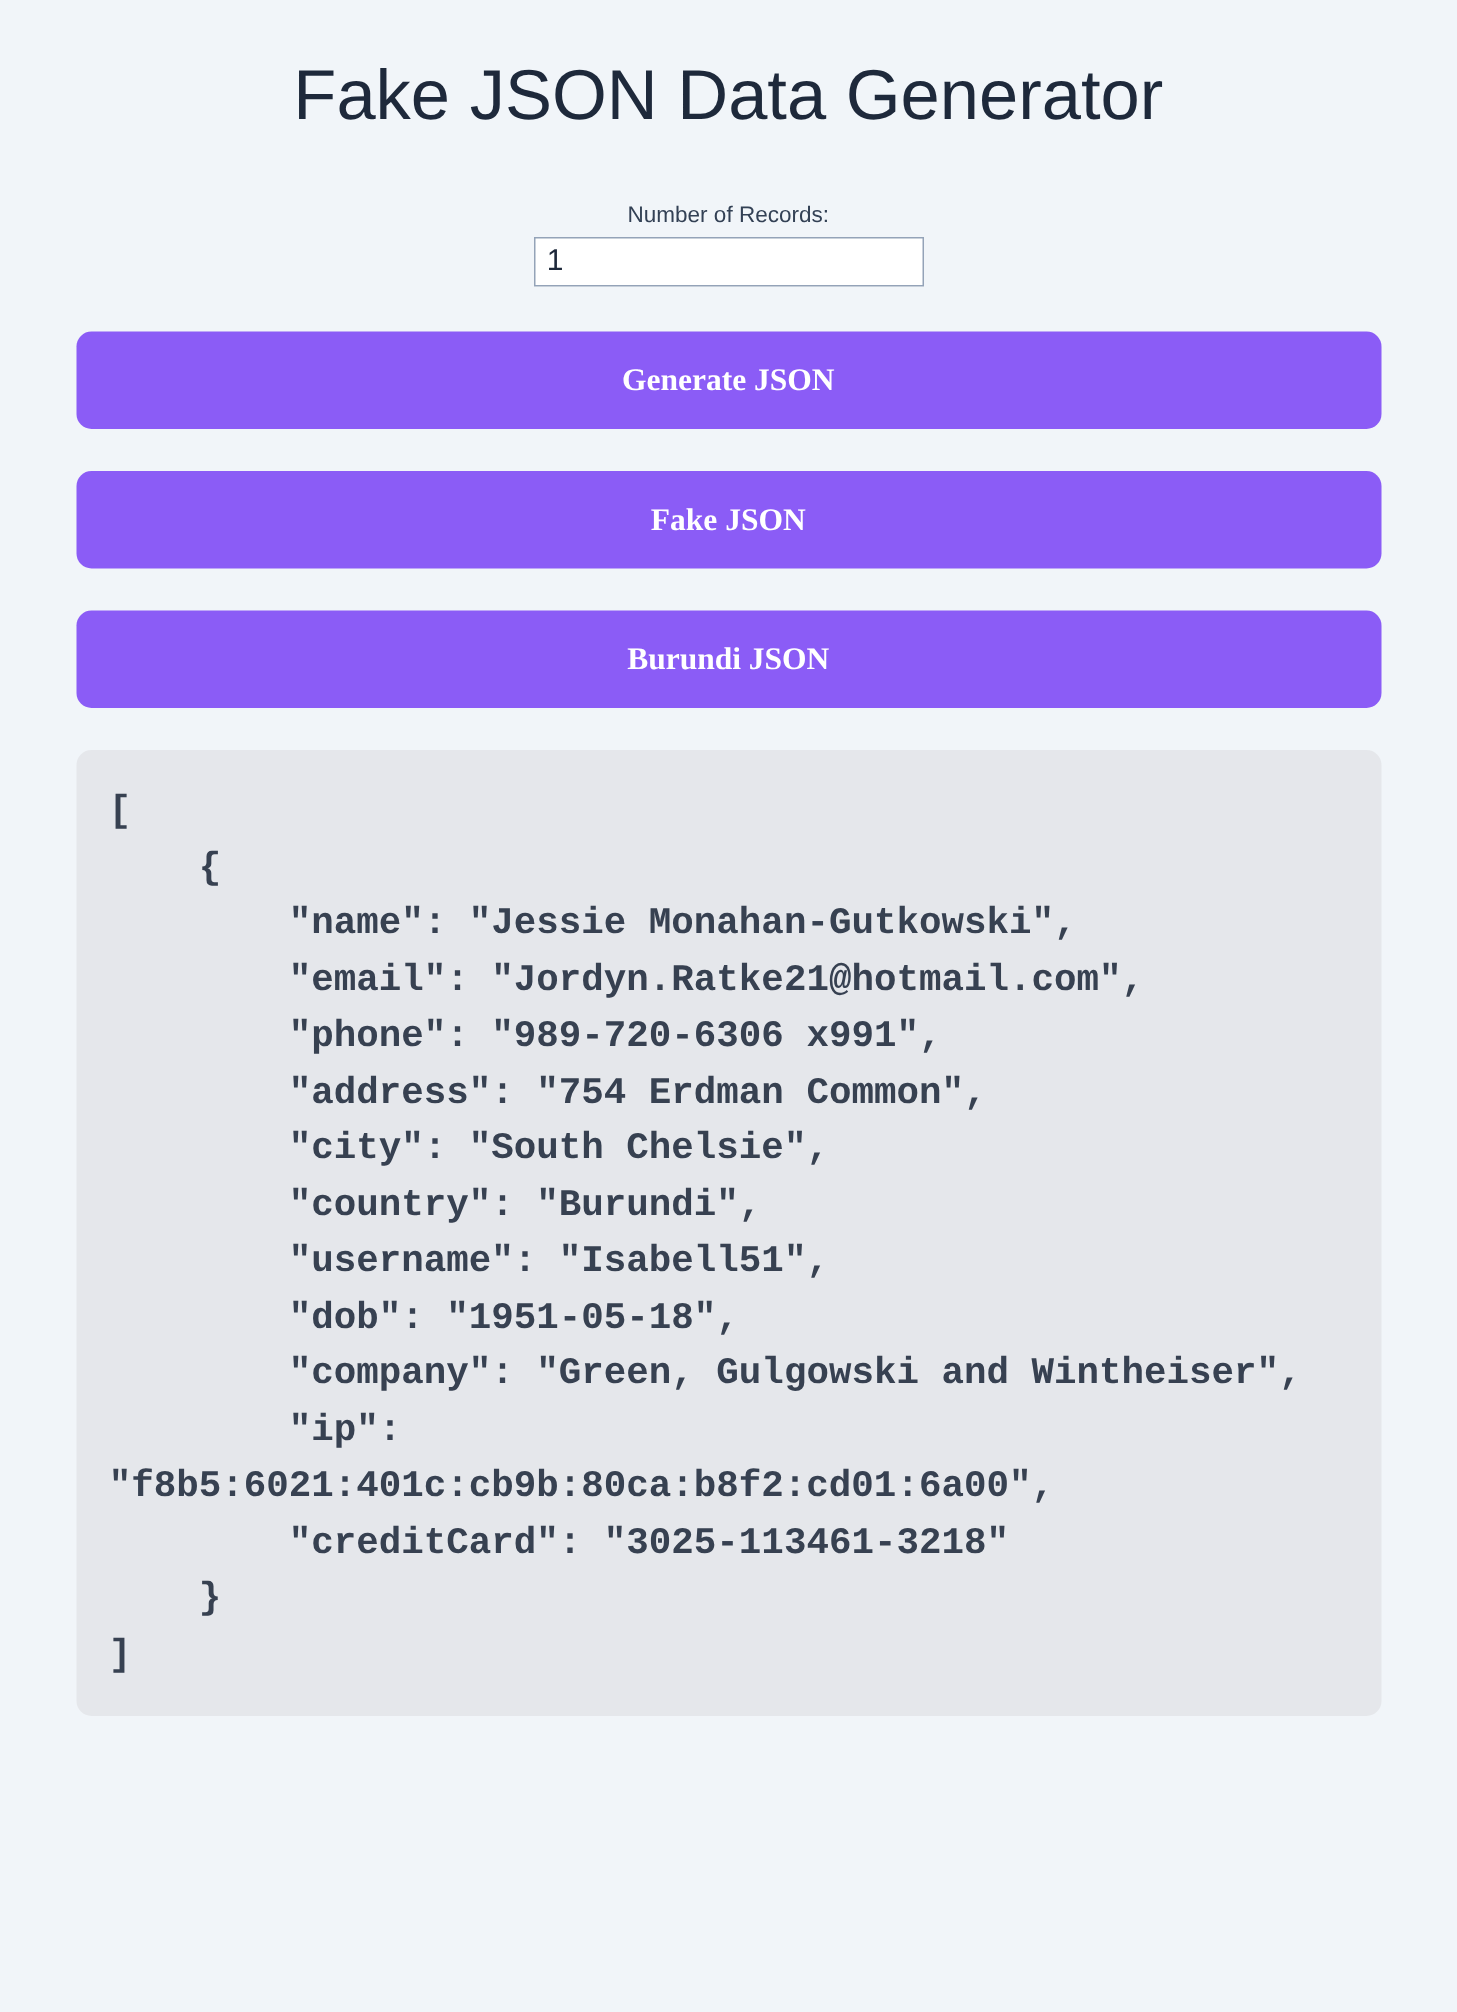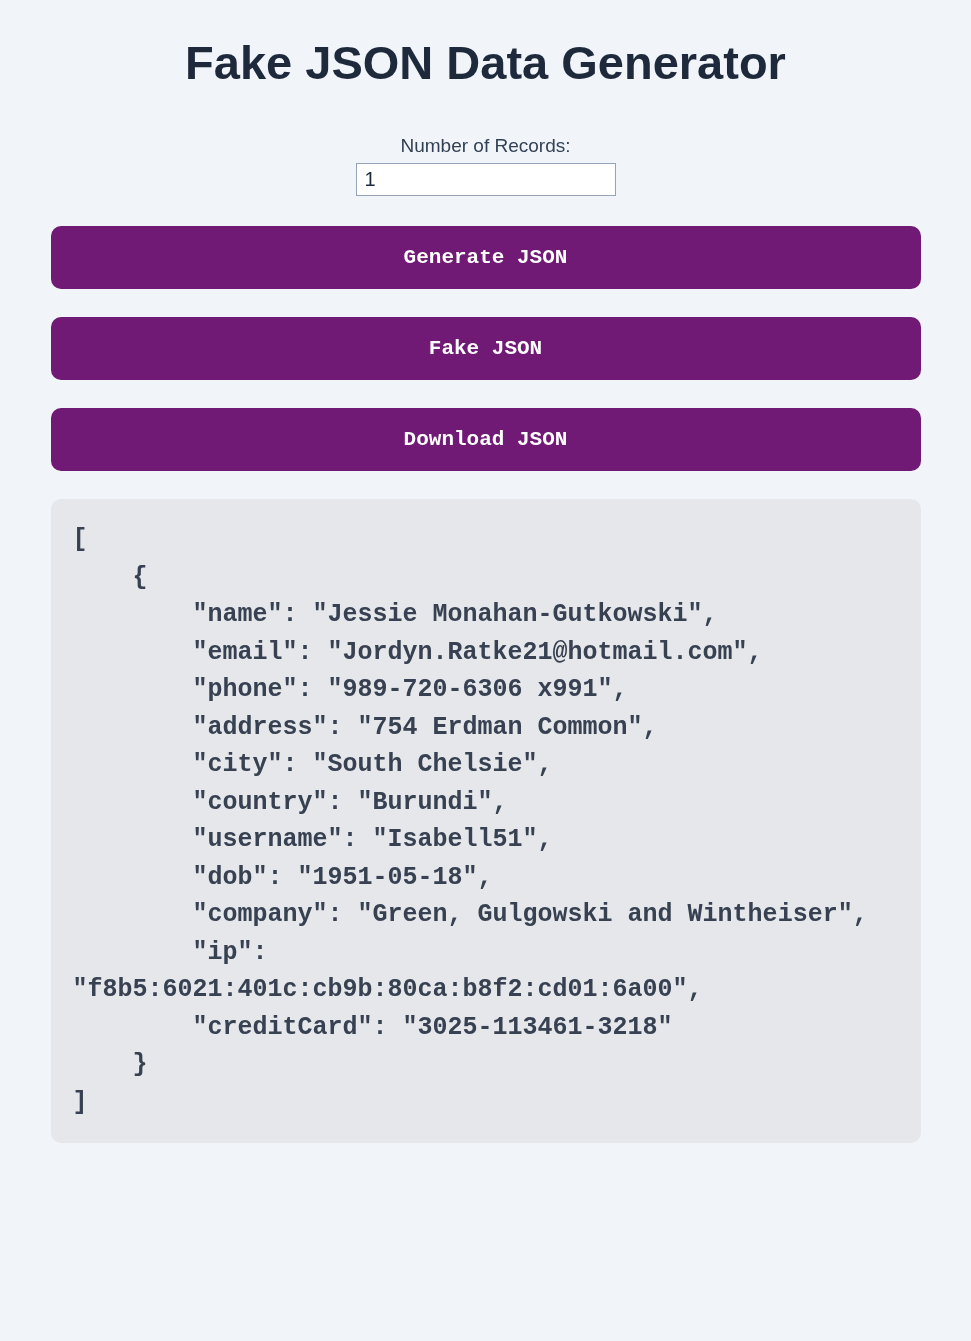--- a/index.html
+++ b/index.html
@@ -14,55 +14,55 @@
       width: 971px;
     }
     .container {
       max-width: 870px;
       margin: 0 auto;
     }
     h1 {
       text-align: center;
       color: #1e293b;
       font-size: 47px;
-      font-weight: 700;
+      font-weight: 400;
       margin-bottom: 45px;
       margin-top: 15px;
     }
     .input-section {
       text-align: center;
       margin-bottom: 30px;
     }
     .input-label {
       display: block;
       color: #334155;
-      font-size: 19px;
+      font-size: 15px;
       margin-bottom: 6px;
     }
     .records-input {
       width: 260px;
       padding: 4px 8px;
       font-size: 20px;
       border: 1px solid #94a3b8;
       background: #fff;
       color: #1e293b;
     }
     .btn {
       display: block;
       width: 100%;
       padding: 20px;
       margin-bottom: 28px;
-      background-color: #701a75;
+      background-color: #8b5cf6;
       color: #fff;
       border: none;
       border-radius: 10px;
       font-size: 21px;
       font-weight: 700;
       cursor: pointer;
-      font-family: Liberation Mono, monospace;
+      font-family: Liberation Serif, serif;
     }
     .output-box {
       background-color: #e5e7eb;
       border-radius: 10px;
       padding: 22px;
       margin-top: 10px;
     }
     pre {
       font-family: 'Consolas', 'Courier New', monospace;
       font-size: 25px;
@@ -79,21 +79,21 @@
 <div class="container">
   <h1>Fake JSON Data Generator</h1>
 
   <div class="input-section">
     <label class="input-label">Number of Records:</label>
     <input type="number" class="records-input" value="1" style="">
   </div>
 
   <button class="btn">Generate JSON</button>
   <button class="btn">Fake JSON</button>
-  <button class="btn">Download JSON</button>
+  <button class="btn">Burundi JSON</button>
 
   <div class="output-box">
     <pre>[
     {
         "name": "Jessie Monahan-Gutkowski",
         "email": "Jordyn.Ratke21@hotmail.com",
         "phone": "989-720-6306 x991",
         "address": "754 Erdman Common",
         "city": "South Chelsie",
         "country": "Burundi",

